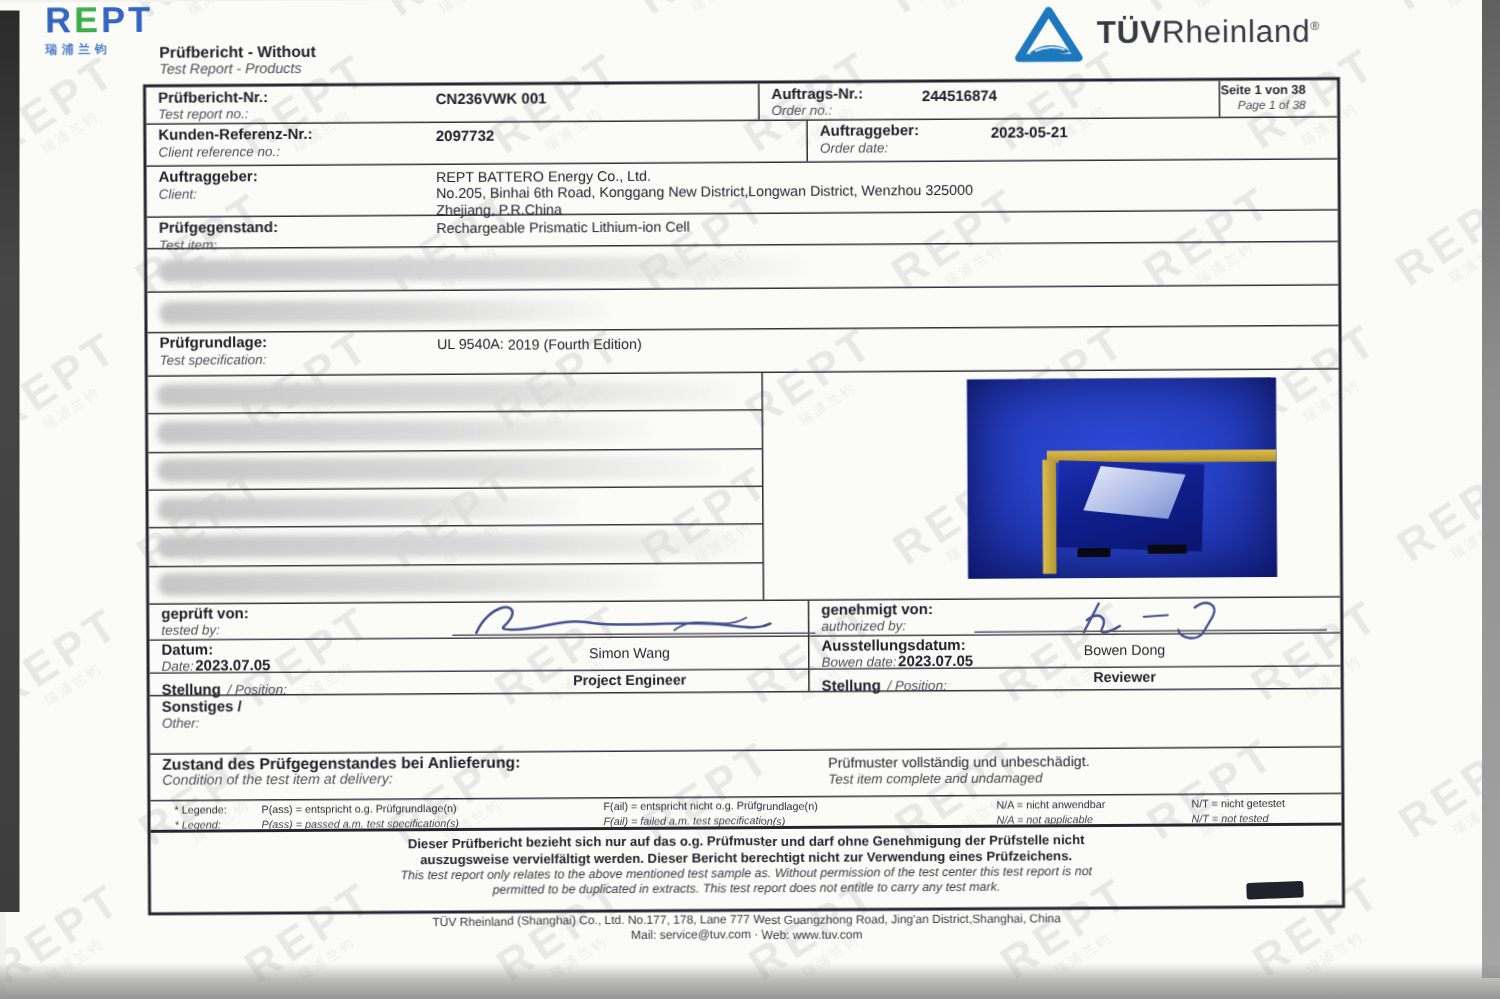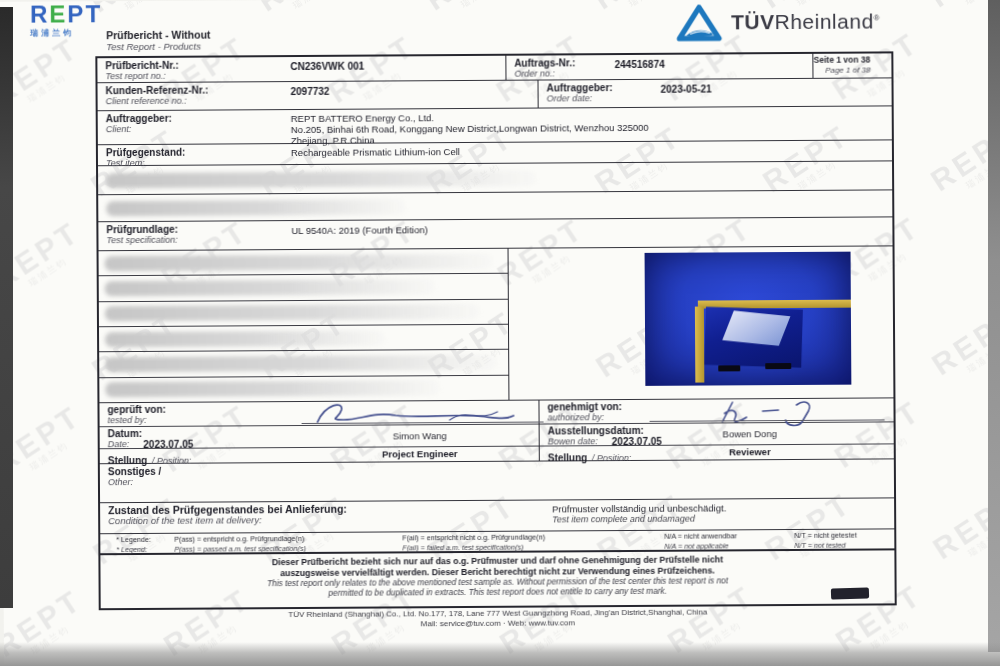--- a/index.html
+++ b/index.html
@@ -68,21 +68,21 @@
   .sig-left{width:440px;flex:none;border-right:1.5px solid #2a2a32;box-sizing:border-box;}
   .sig-rightcol{flex:1;box-sizing:border-box;}
   .sig-row-a{position:relative;height:24px;border-bottom:1px solid #44444c;box-sizing:border-box;}
   .sig-row-b{position:relative;height:22px;border-bottom:1px solid #44444c;box-sizing:border-box;}
   .sig-row-c{position:relative;height:14px;box-sizing:border-box;}
   .sig-lbls{position:absolute;left:8px;top:1px;}
   .sig-svg{position:absolute;overflow:visible;}
   .sig-underline{position:absolute;height:0;border-top:1px solid #5a5a64;}
   .sig-name{position:absolute;font-size:9.5px;color:#2a2a33;text-align:center;}
   .sig-pos{position:absolute;font-weight:bold;font-size:9.5px;color:#20202a;text-align:center;}
-  .date-line2{display:flex;gap:14px;}
+  .date-line2{display:flex;gap:1px;}
 
   
   .cond-left{width:440px;flex:none;padding:2px 0 0 8px;box-sizing:border-box;}
   .cond-right{flex:1;padding:3px 0 0 12px;box-sizing:border-box;}
   .cond-de{font-size:9.5px;color:#26262f;line-height:11px;white-space:nowrap;}
   .cond-en{font-style:italic;font-size:9px;color:#47474f;line-height:10px;white-space:nowrap;}
   .legend-wrap{width:100%;padding-top:1px;}
   .legend-line{display:flex;font-size:7.2px;line-height:9.5px;color:#2a2a33;white-space:nowrap;}
   .legend-line.en{font-style:italic;color:#43434c;}
   .lg-t{width:58px;padding-left:16px;flex:none;}

